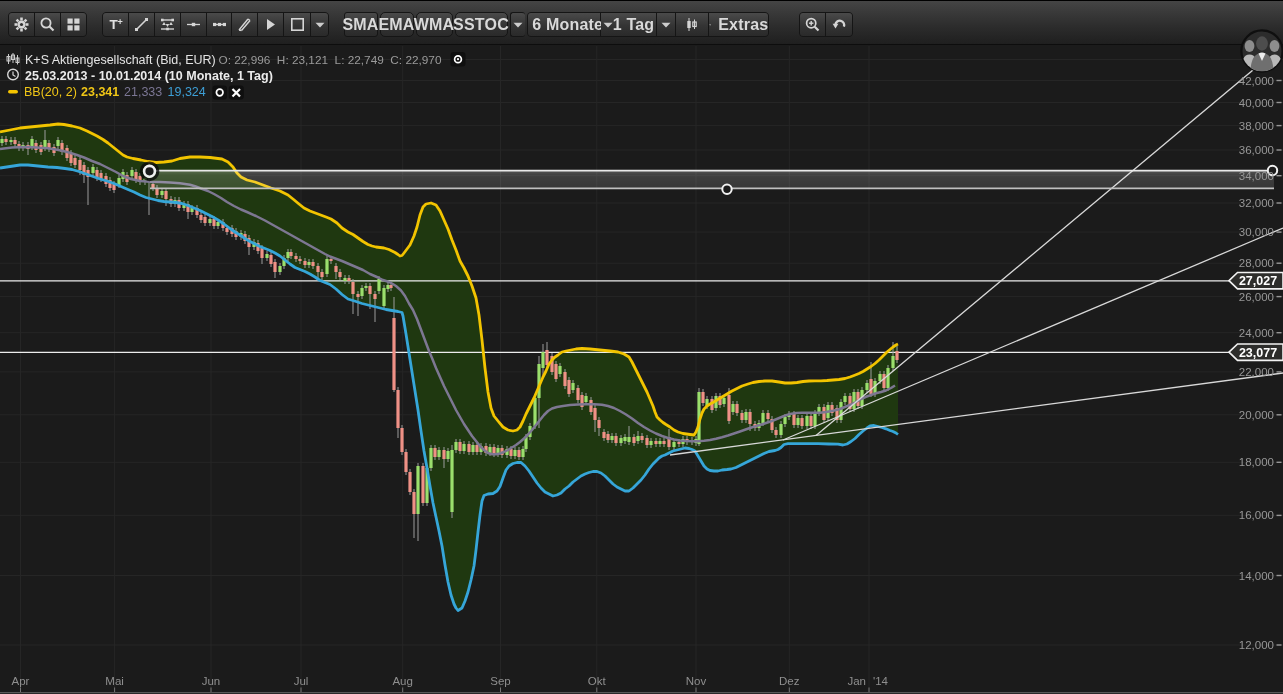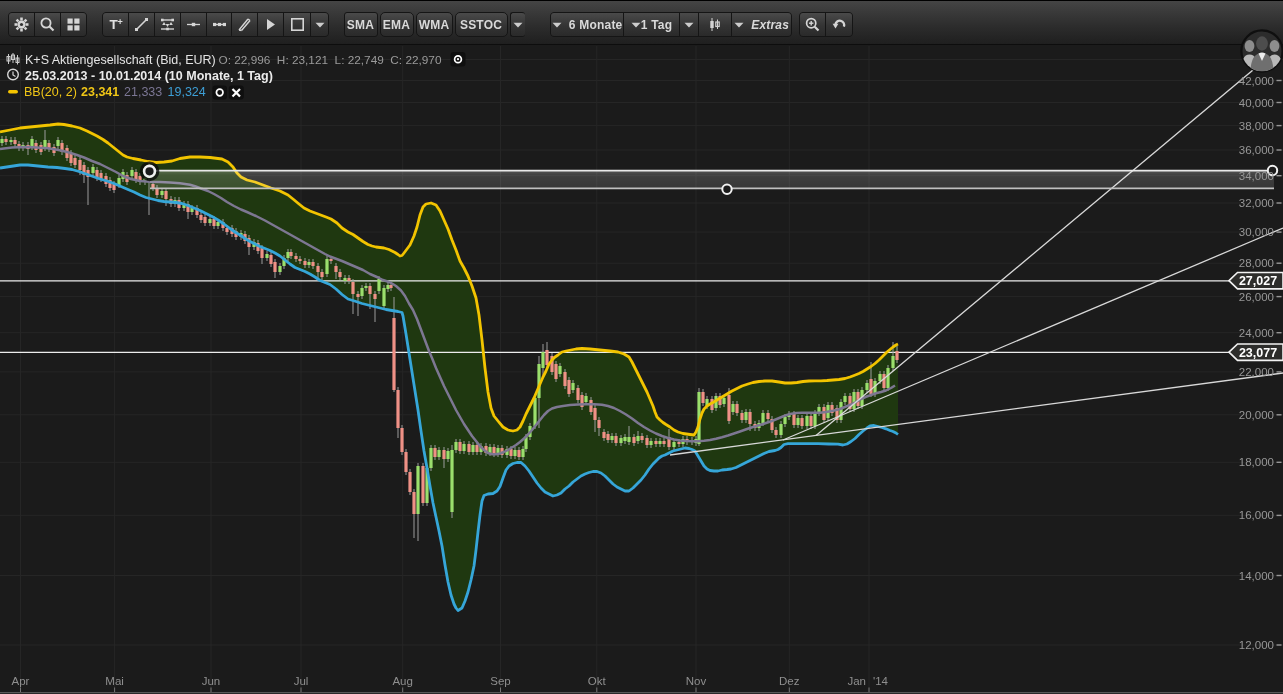--- a/index.html
+++ b/index.html
@@ -6,23 +6,23 @@
 #bar{position:absolute;top:0;left:0;width:1283px;height:45px;
  background:linear-gradient(#454545 0%,#3a3a3a 25%,#2c2c2c 60%,#1f1f1f 100%);
  border-top:1px solid #000;border-bottom:1px solid #0d0d0d;box-sizing:border-box;}
 .grp{position:absolute;top:11px;height:23px;display:flex;border:1px solid #151515;border-radius:4px;
  background:#1a1a1a;}
 .grp.gap{background:transparent;border:none;}
 .grp.gap .tb{border:1px solid #151515;border-radius:5px;margin-right:2px;}
 .tb{height:23px;display:flex;align-items:center;justify-content:center;
  background:linear-gradient(#4a4a4a,#343434 55%,#2a2a2a);border-right:1px solid #151515;}
 .grp .tb:first-child{border-radius:3px 0 0 3px;}
-.grp .tb:last-child{border-right:none;border-radius:0 3px 3px 0;font-style:italic;}
+.grp .tb:last-child{border-right:none;border-radius:0 3px 3px 0;}
 .grp.gap .tb:first-child,.grp.gap .tb:last-child{border-radius:3px;}
-.bt{color:#d9d9d9;font-size:12px;font-weight:bold;letter-spacing:0.2px;white-space:nowrap;}
+.bt{color:#d9d9d9;font-size:16px;font-weight:bold;letter-spacing:0.2px;white-space:nowrap;}
 </style></head>
 <body>
 <div id="wrap">
     <svg width="1283" height="694" viewBox="0 0 1283 694" style="position:absolute;top:0;left:0">
       <rect x="0" y="0" width="1283" height="694" fill="#1b1b1b"></rect>
       <g stroke="#262626" stroke-width="1">
         <line x1="0" y1="59.5" x2="1283" y2="59.5"></line>
         <line x1="0" y1="80.5" x2="1283" y2="80.5"></line>
         <line x1="0" y1="102.5" x2="1283" y2="102.5"></line>
         <line x1="0" y1="125.6" x2="1283" y2="125.6"></line>
@@ -704,21 +704,21 @@
         </div>
         <div class="tb " style="width:51px">
           <span class="bt">SSTOC</span>
         </div>
         <div class="tb " style="width:14px">
           <svg width="10" height="6" viewBox="0 0 10 6">
             <path d="M0.5 0.8 L9.5 0.8 L5 5.5 Z" fill="#cccccc"></path>
           </svg>
         </div>
       </div>
-      <div class="grp" style="left:550px">
+      <div class="grp" style="left:527px">
         <div class="tb " style="width:72.3px">
           <svg width="10" height="6" viewBox="0 0 10 6">
             <path d="M0.5 0.8 L9.5 0.8 L5 5.5 Z" fill="#cccccc"></path>
           </svg>
           <span class="bt" style="margin-left:7px">6 Monate</span>
         </div>
         <div class="tb " style="width:54.3px">
           <svg width="10" height="6" viewBox="0 0 10 6">
             <path d="M0.5 0.8 L9.5 0.8 L5 5.5 Z" fill="#cccccc"></path>
           </svg>

